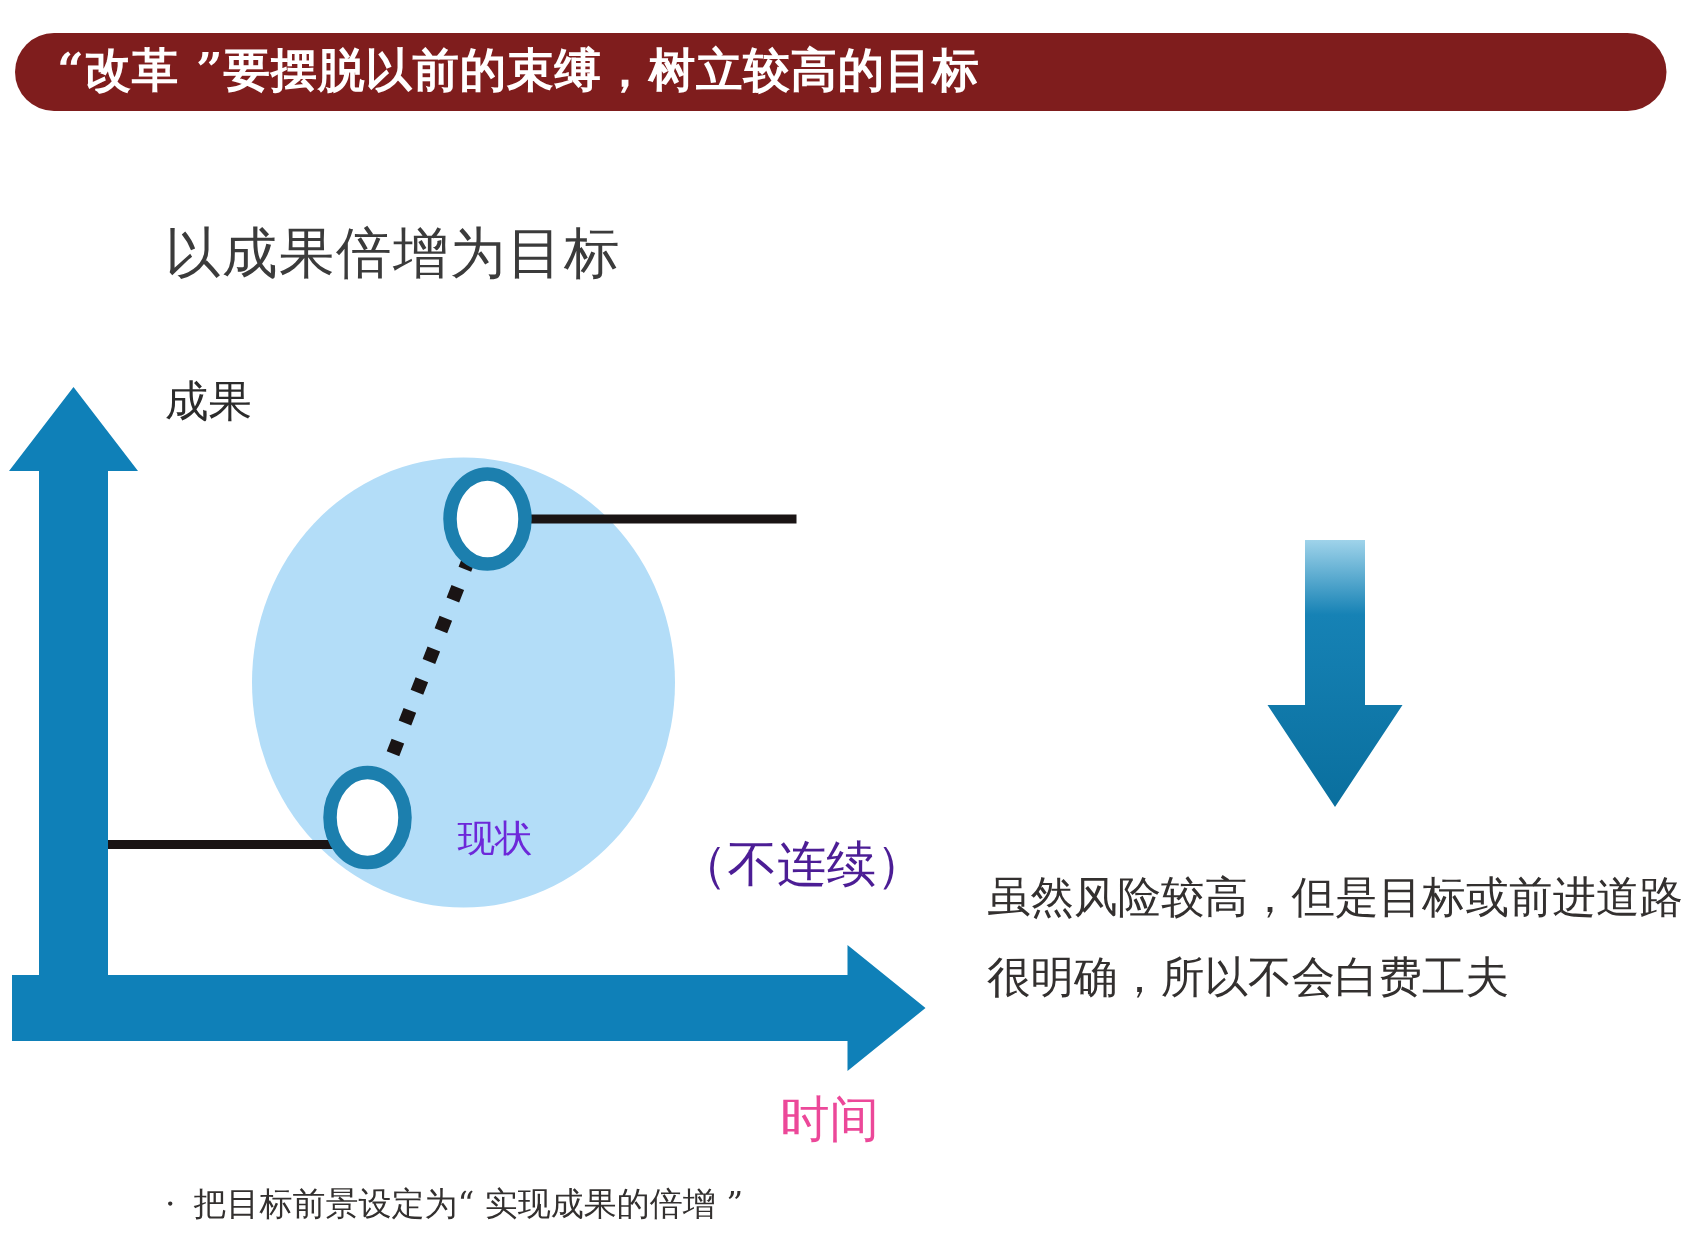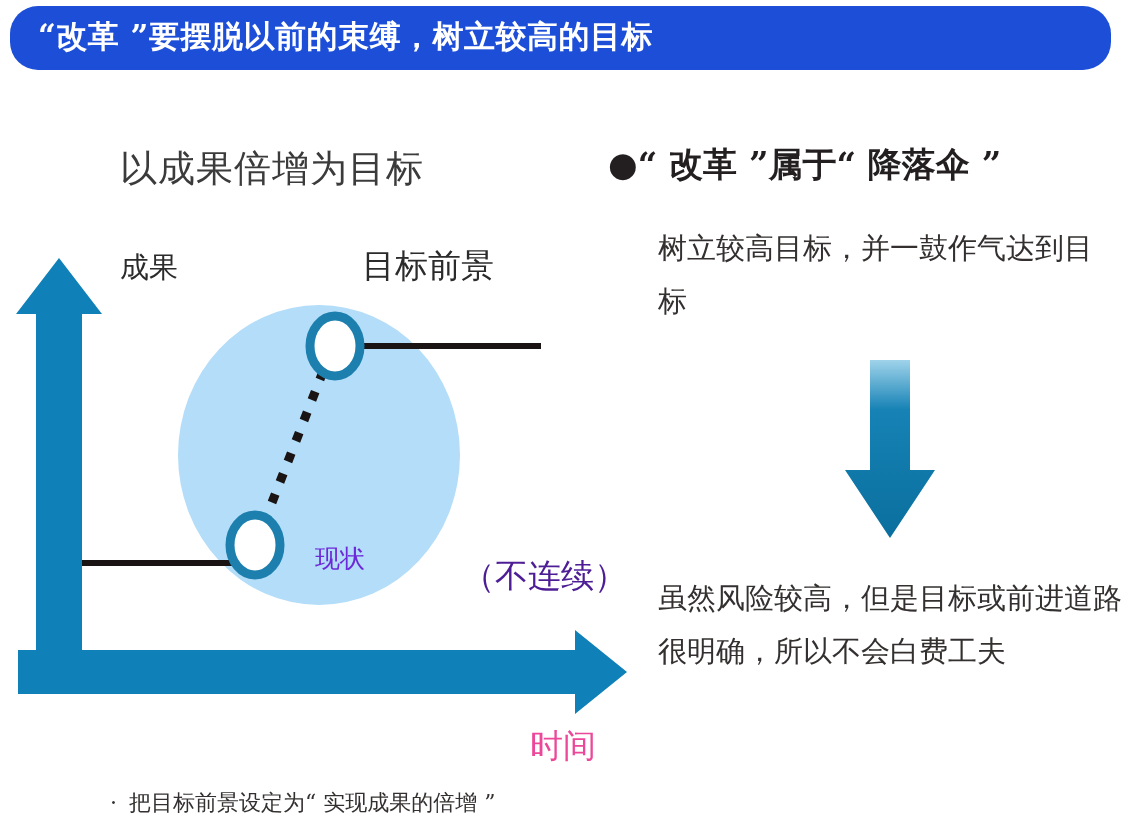--- a/index.html
+++ b/index.html
@@ -13,24 +13,24 @@
     position: relative;
     overflow: hidden;
     font-family: "DejaVu Serif", "Liberation Serif", serif;
     color: #231f20;
   }
 
   
   #title-banner {
     position: absolute;
     left: 10px;
-    top: 6px;
+    top: 22px;
     width: 1101px;
-    height: 64px;
-    background: #1d4ed8;
+    height: 52px;
+    background: #7f1d1d;
     border-radius: 28px;
     box-sizing: border-box;
   }
   #title-text {
     position: absolute;
     left: 28px;
     top: 50%;
     transform: translateY(-52%);
     font-family: "DejaVu Serif", "Liberation Serif", serif;
     font-weight: 700;
@@ -40,21 +40,20 @@
     white-space: nowrap;
   }
 
   
   #left-panel {
     position: absolute;
     left: 0;
     top: 62px;
     width: 640px;
     height: 720px;
-    margin-left: 10px;
   }
 
   #left-heading {
     position: absolute;
     left: 110px;
     top: 82px;
     font-size: 37px;
     color: #3b3b3b;
     white-space: nowrap;
     letter-spacing: 1px;
@@ -188,31 +187,28 @@
     <rect x="347" y="281" width="184" height="6" fill="#1a1414"></rect>
 
     <line x1="254" y1="461" x2="314" y2="307" stroke="#1a1414" stroke-width="9" stroke-dasharray="9 13" stroke-linecap="butt"></line>
 
     <ellipse cx="245" cy="483" rx="25" ry="30" fill="#ffffff" stroke="#1c7fae" stroke-width="9"></ellipse>
 
     <ellipse cx="325" cy="284" rx="25" ry="30" fill="#ffffff" stroke="#1c7fae" stroke-width="9"></ellipse>
   </svg>
 
   <div id="label-outcome">成果</div>
-  <div id="label-goal-vision">目标前景</div>
   <div id="label-current">现状</div>
   <div id="label-discontinuous">（不连续）</div>
   <div id="label-time">时间</div>
 </div>
 
 <div id="right-panel">
 
-  <div id="right-heading">●“ 改革 ”属于“ 降落伞 ”</div>
-
-  <div id="right-para-1">树立较高目标，并一鼓作气达到目标</div>
+
 
   <svg id="down-arrow-svg" width="120" height="200" viewBox="0 0 120 200">
     <defs>
       <linearGradient id="downArrowGrad" x1="0" y1="0" x2="0" y2="1">
         <stop offset="0%" stop-color="#9fd3ea"></stop>
         <stop offset="28%" stop-color="#1682b5"></stop>
         <stop offset="100%" stop-color="#0a6f9e"></stop>
       </linearGradient>
     </defs>
     <polygon fill="url(#downArrowGrad)" points="40,8 80,8 80,118 105,118 60,186 15,118 40,118"></polygon>

